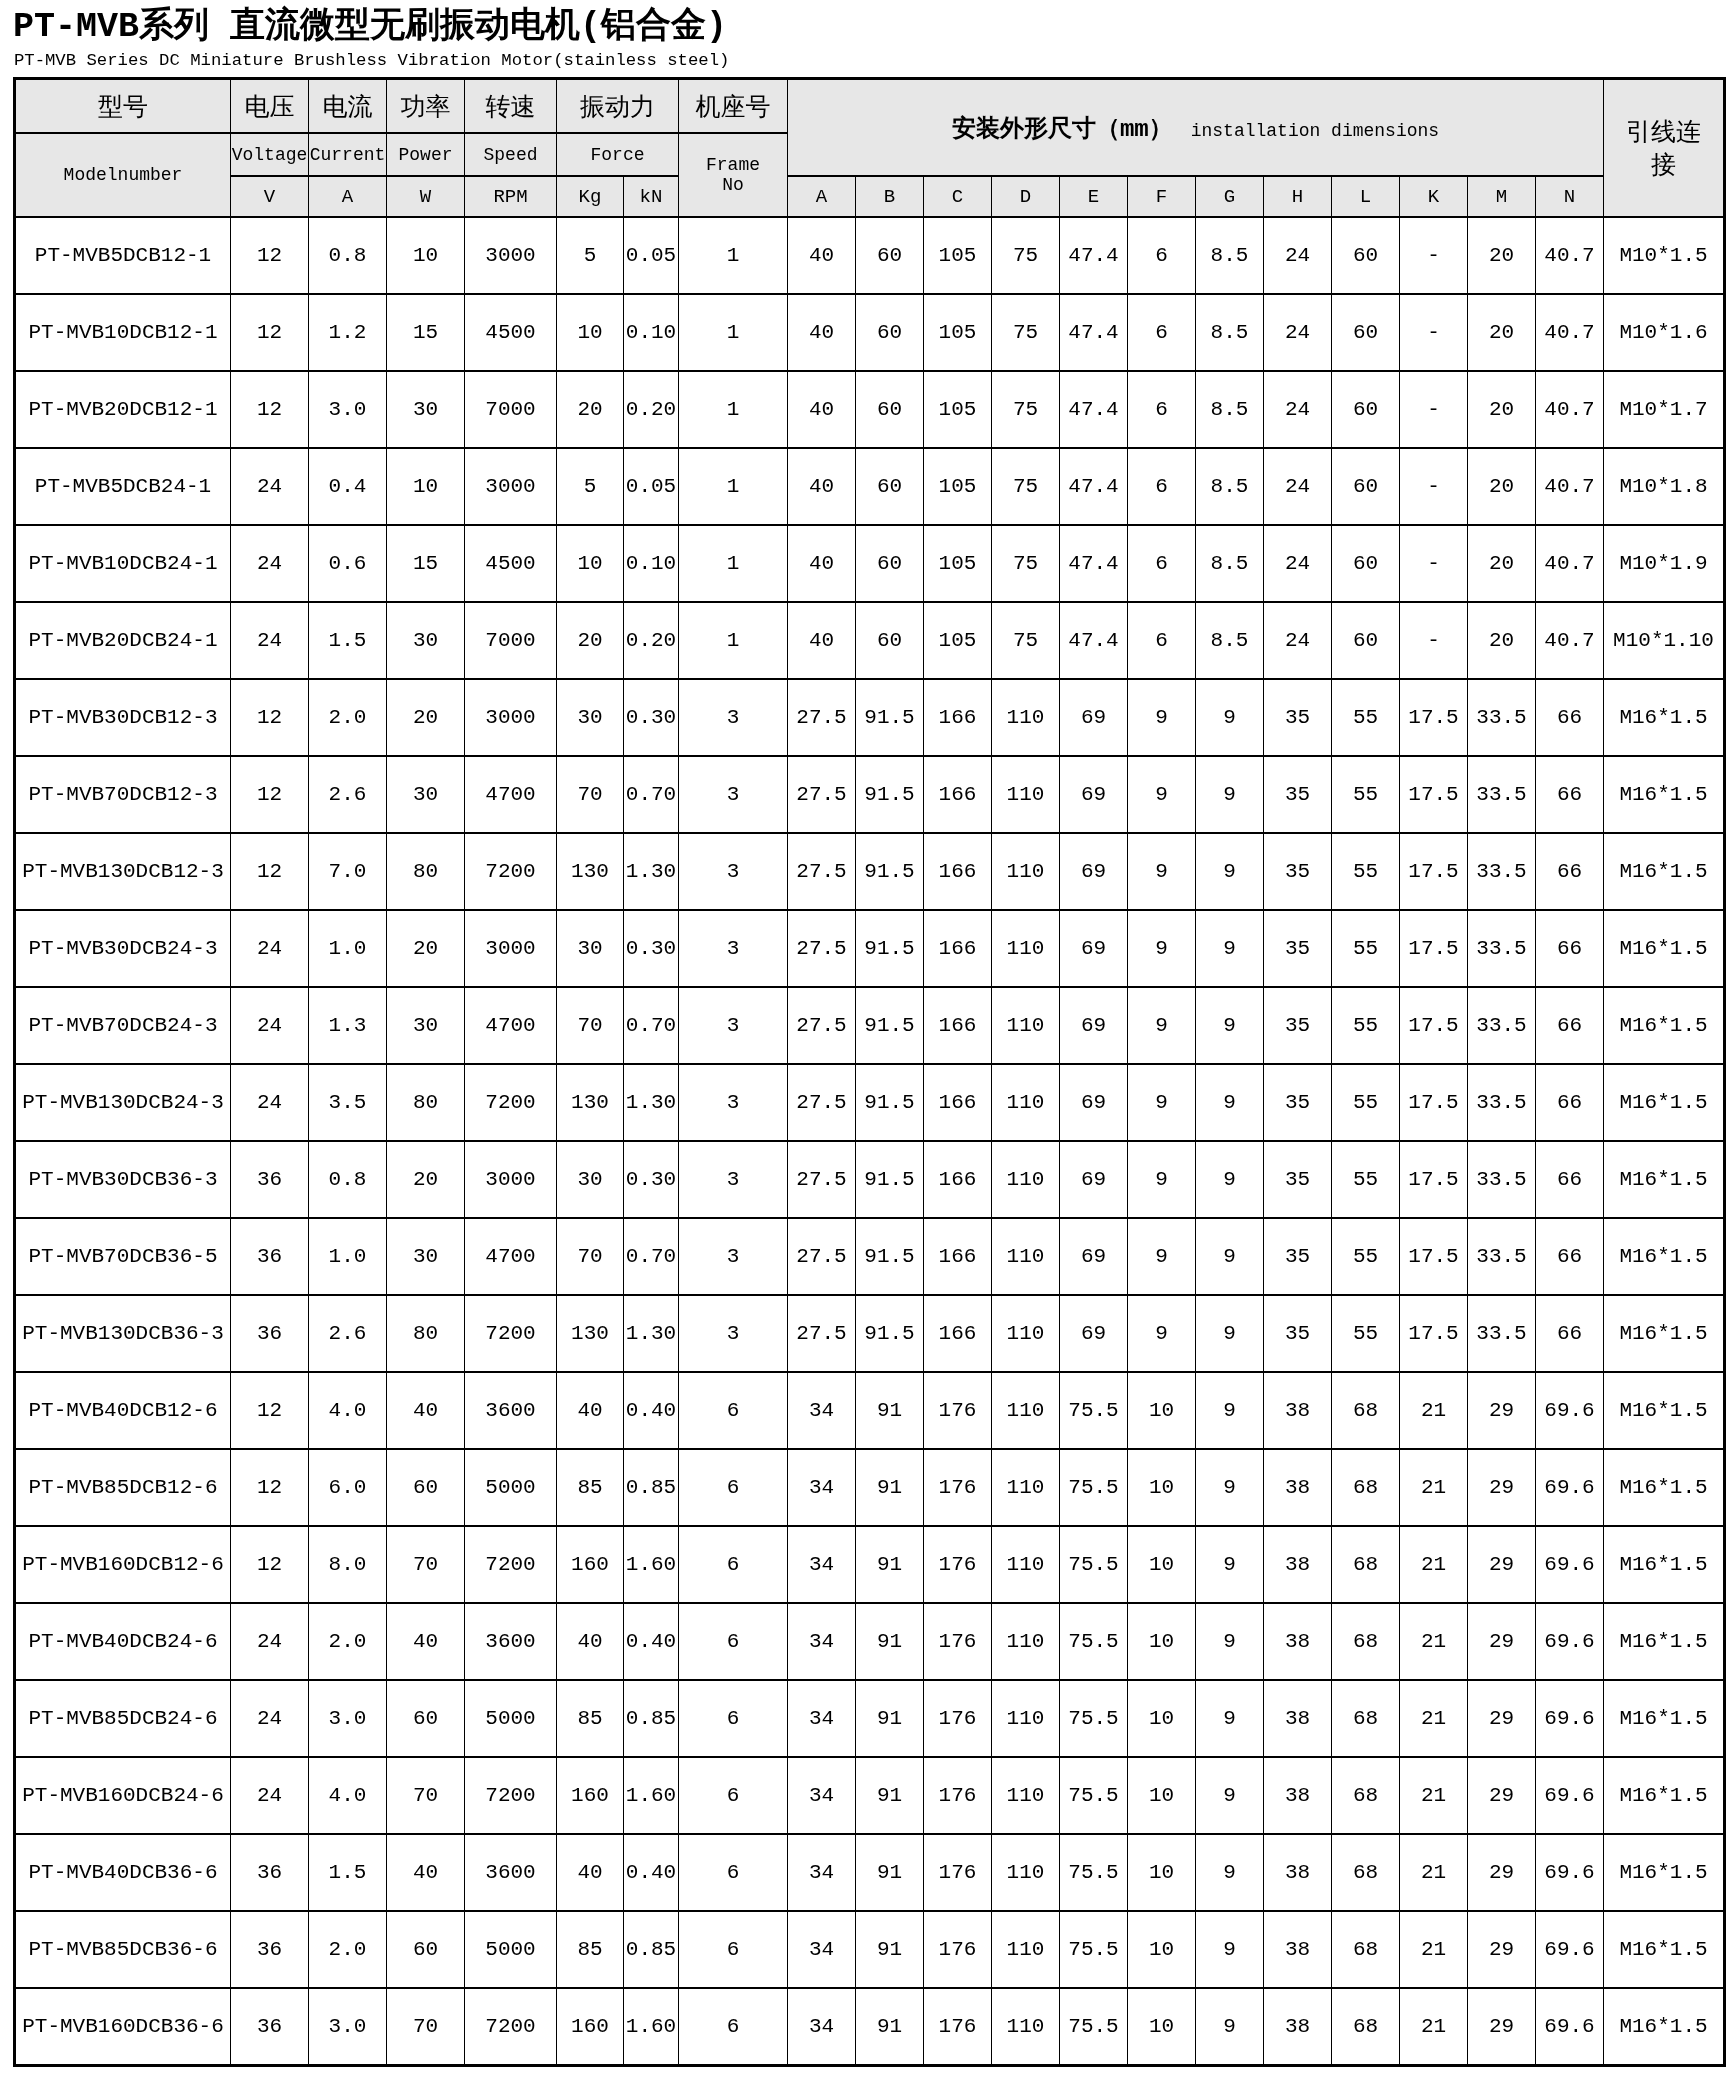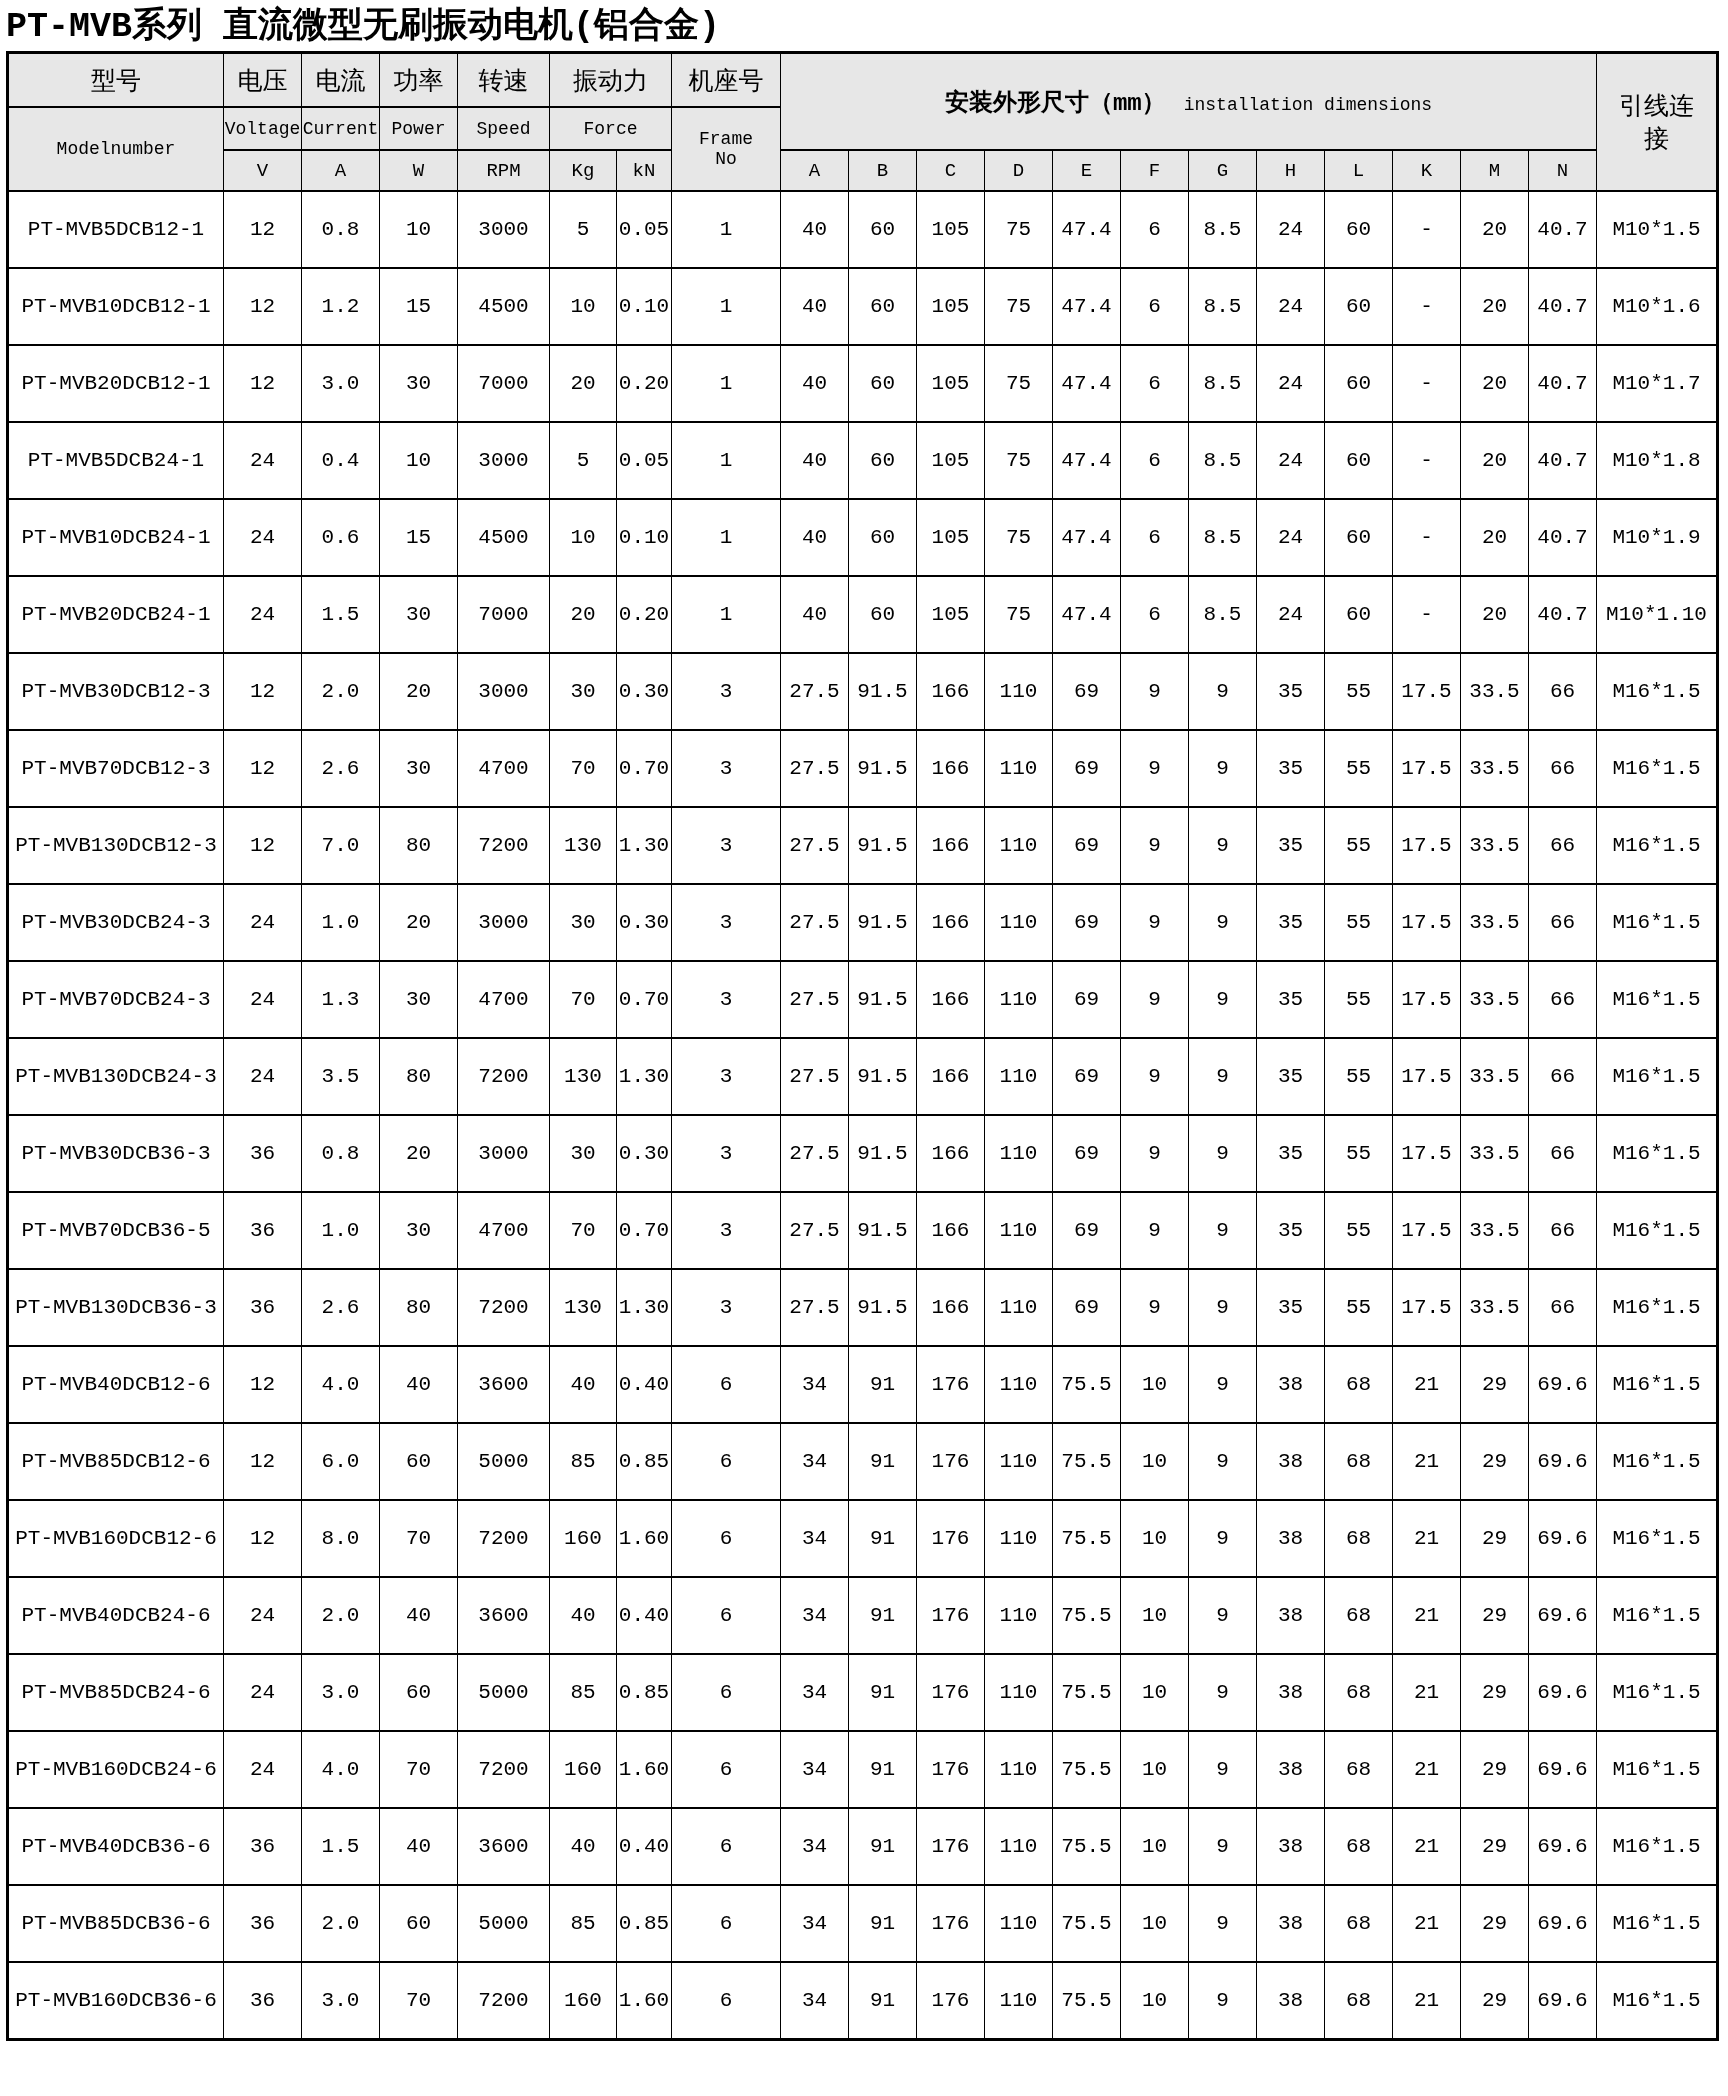--- a/index.html
+++ b/index.html
@@ -1,21 +1,21 @@
 <!DOCTYPE html>
 <html style="font-size:14px"><head>
 <meta charset="utf-8">
 <style>
   html, body { margin: 0; padding: 0; background: #ffffff; }
   body {
     width: 1729px; height: 2096px;
     font-family: "Liberation Mono", "DejaVu Sans Mono", monospace;
     color: #000;
   }
-  .page { padding: 7px 7px 0 6px; }
+  .page { padding: 7px 7px 0 13px; }
   .title {
     font-size: 35px; font-weight: bold; line-height: 1.15;
     margin: 0 0 3.5px 0; white-space: nowrap;
   }
   .subtitle { font-size: 17.3px; margin: 0 0 7px 0.9px; white-space: nowrap; }
 
   table.spec {
     border-collapse: collapse; table-layout: fixed;
     width: 1494px; border: 3.5px solid #000;
   }
@@ -39,20 +39,21 @@
   thead tr.hr2 { height: 43px; }
   thead tr.hr3 { height: 41px; }
   tbody tr     { height: 77px; }
   tbody td     { font-size: 21px; }
 </style>
 </head>
 <body>
 
 <div class="page">
   <div class="title">PT-MVB系列 直流微型无刷振动电机(铝合金)</div>
+  <div class="subtitle">PT-MVB Series  DC Miniature Brushless Vibration Motor(stainless steel)</div>
 
   <table class="spec">
     <colgroup>
       <col style="width:216px">
         <col style="width:78px">
         <col style="width:78px">
         <col style="width:78px">
       <col style="width:92px">
         <col style="width:67px">
         <col style="width:55px">

